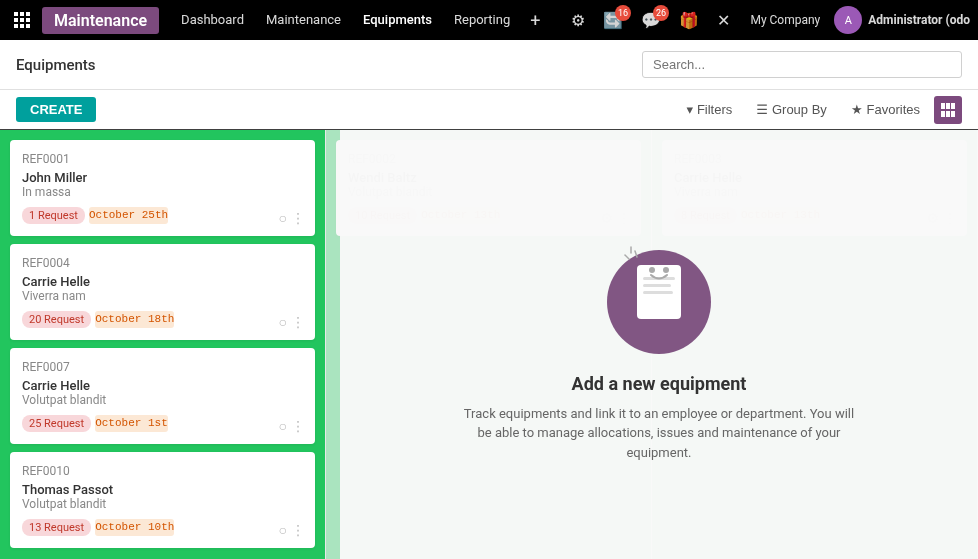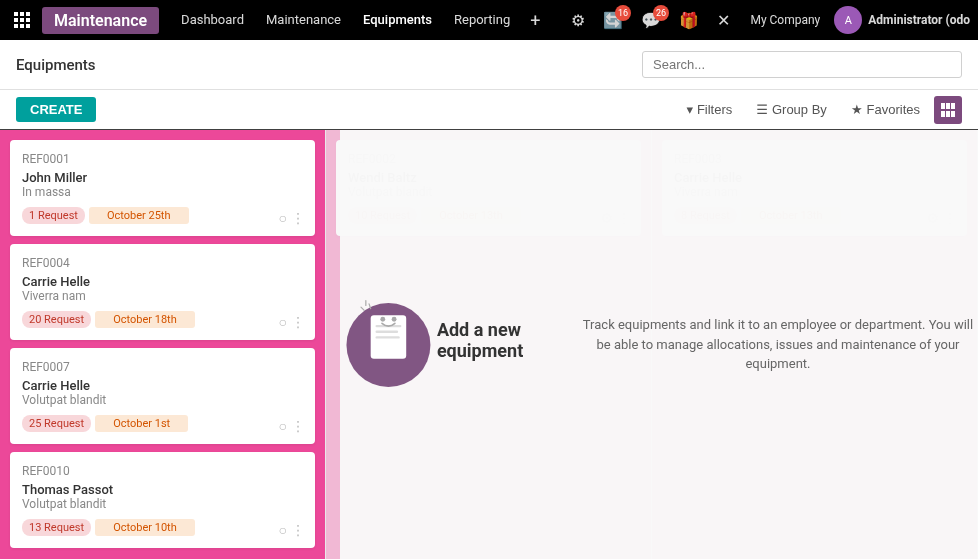--- a/index.html
+++ b/index.html
@@ -168,21 +168,21 @@
     
     .kanban-col {
       width: 340px;
       min-width: 320px;
       padding: 10px;
       display: flex;
       flex-direction: column;
       gap: 8px;
       overflow-y: auto;
       border-right: 1px solid #e8e8e8;
-      background: #ec4899;
+      background: #22c55e;
     }
 
     .card {
       background: white;
       border-radius: 4px;
       padding: 12px;
       box-shadow: 0 1px 3px rgba(0,0,0,0.08);
       position: relative;
     }
     .card-ref {
@@ -208,22 +208,23 @@
       background: #f8d7da;
       color: #c0392b;
       border-radius: 8px;
       padding: 2px 7px;
       font-size: 11px;
     }
     .tag-orange {
       background: #fce8d5;
       color: #d35400;
       border-radius: 3px;
-      padding: 2px 18px;
+      padding: 2px 0;
       font-size: 11px;
+      font-family: Liberation Mono, monospace;
     }
     .card-actions {
       position: absolute;
       right: 10px;
       bottom: 10px;
       display: flex; gap: 4px; align-items: center;
     }
     .card-icon {
       color: #bbb;
       font-size: 14px;
@@ -232,20 +233,21 @@
 
     
     .empty-overlay {
       position: absolute;
       left: 340px;
       top: 0;
       right: 0;
       bottom: 0;
       background: rgba(249,249,249,0.95);
       display: flex;
+      flex-direction: column;
       align-items: center;
       justify-content: center;
       z-index: 10;
     }
     .empty-illustration {
       width: 120px;
       height: 130px;
       margin-bottom: 16px;
     }
     .empty-title {

